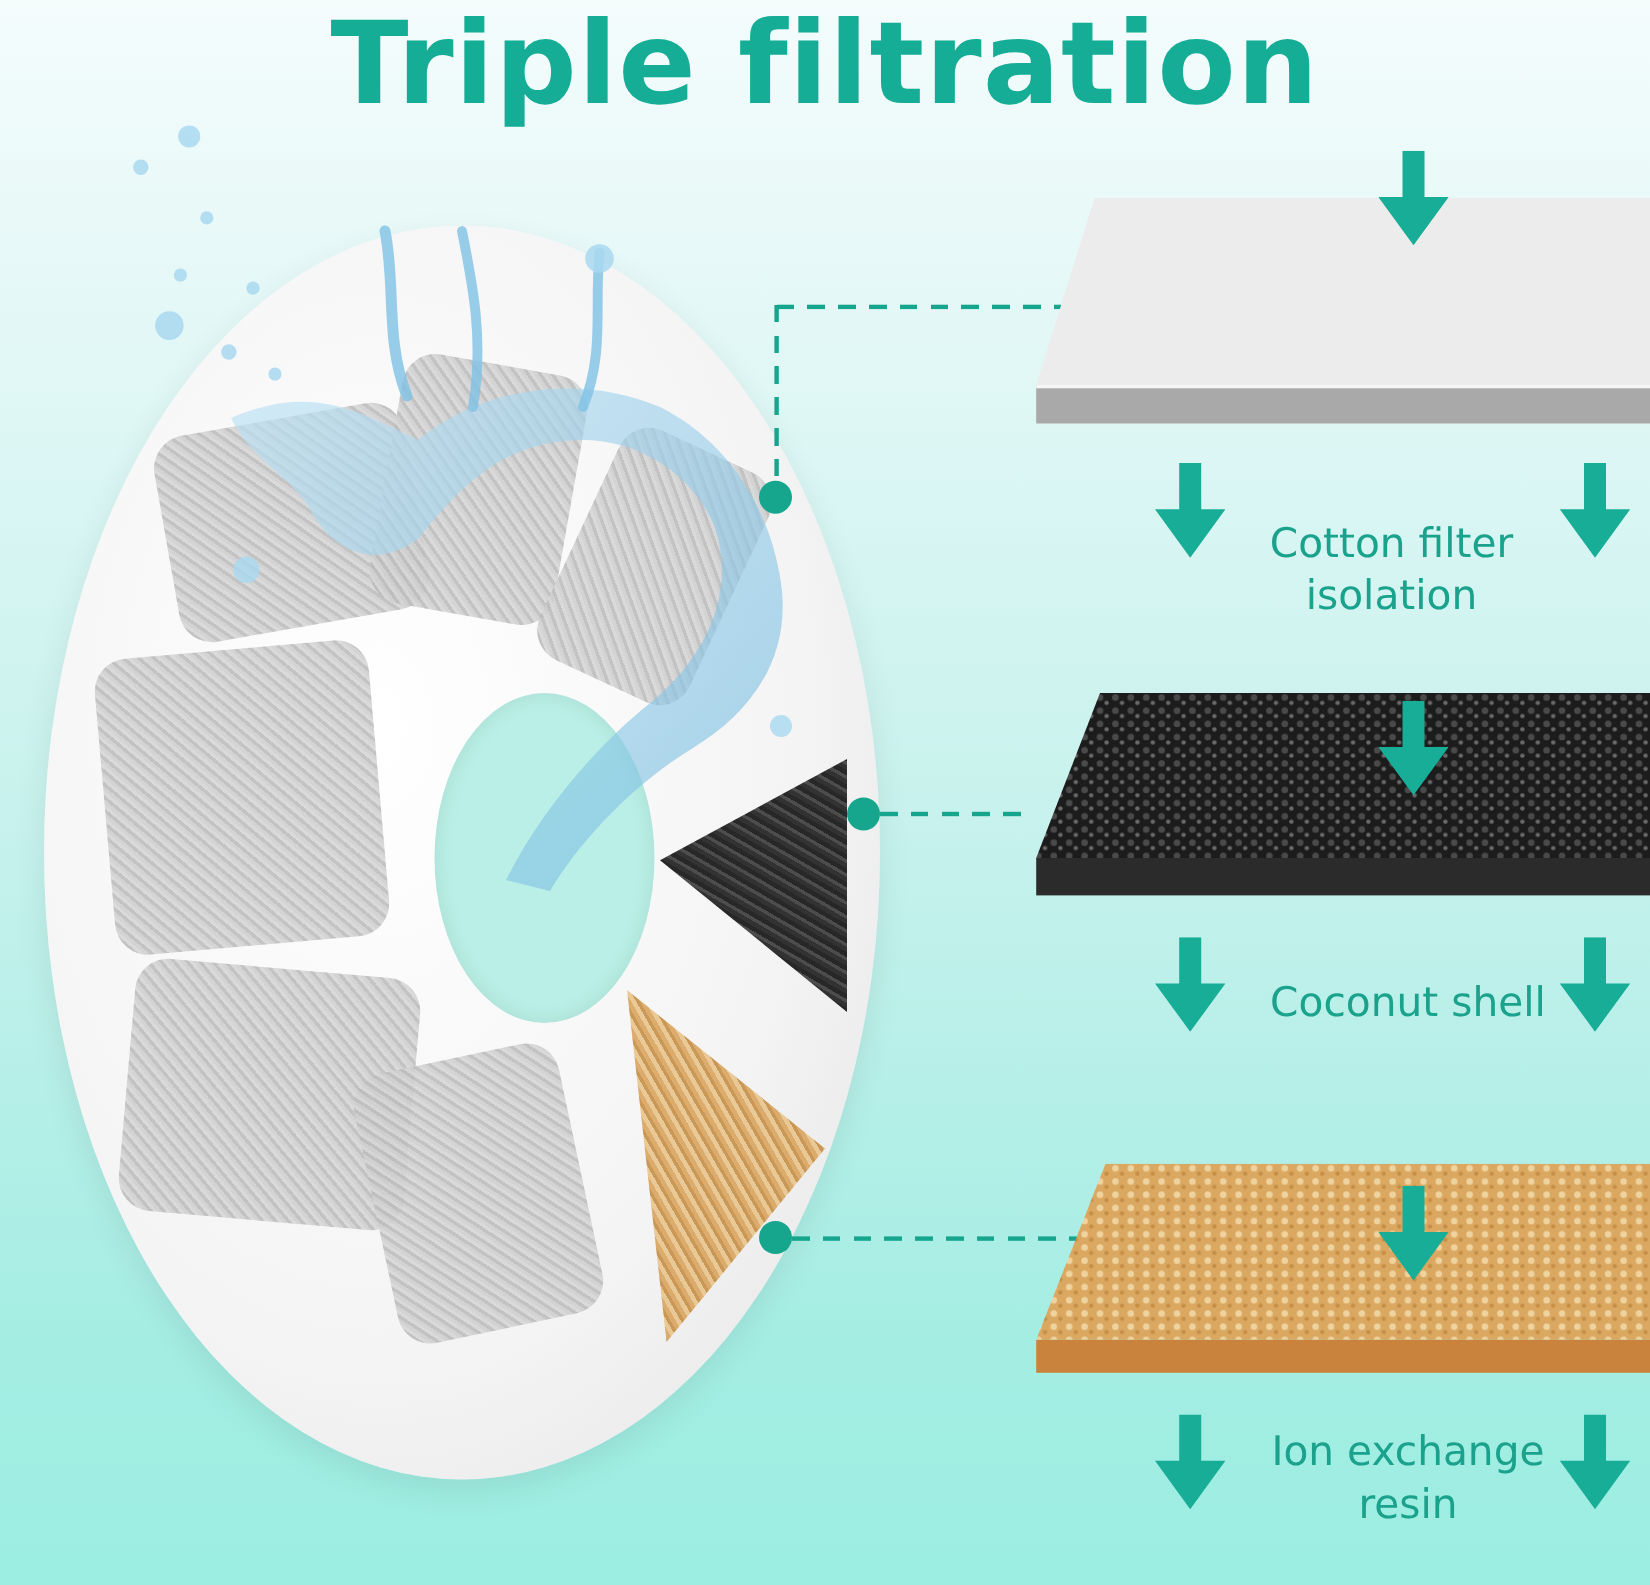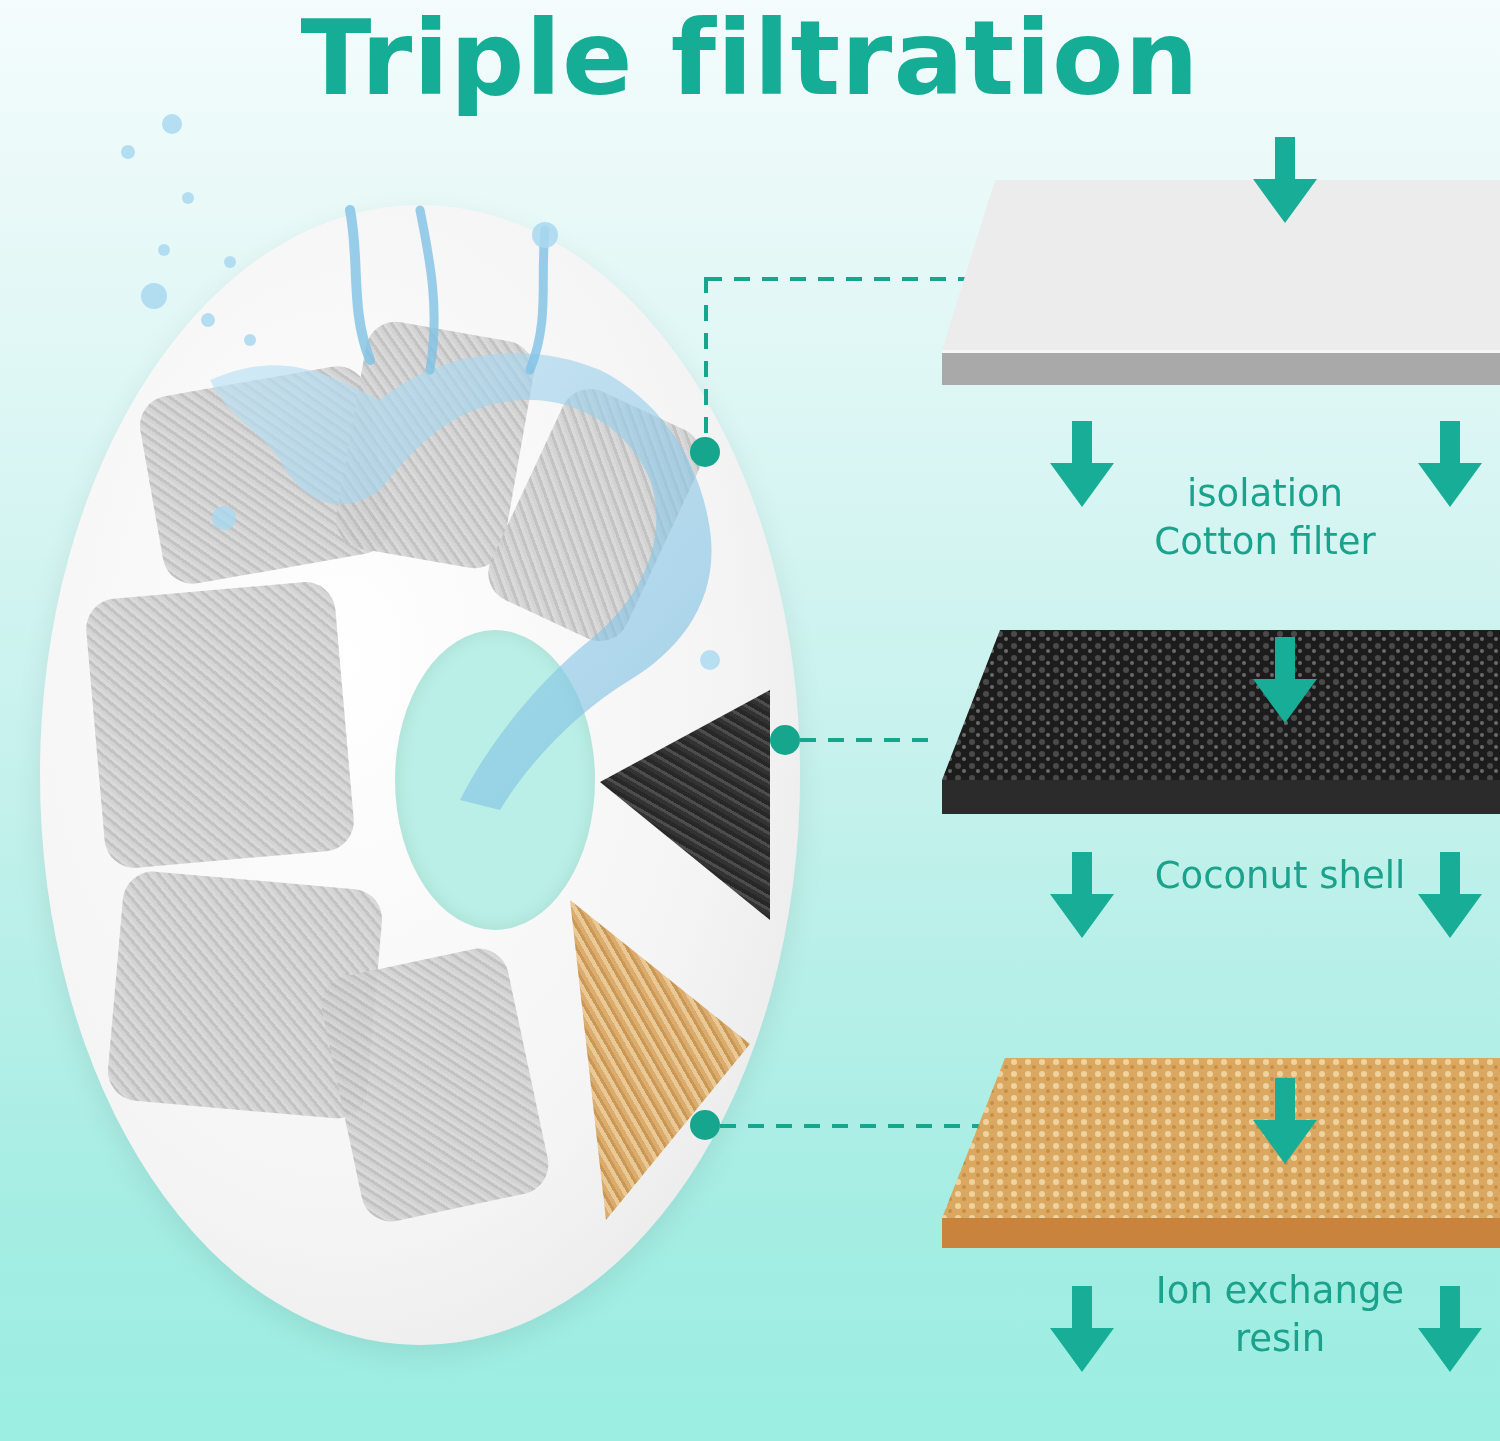--- a/index.html
+++ b/index.html
@@ -141,22 +141,22 @@
   </svg>
 
 <svg class="arrow" style="left:1050px;top:1286px;" viewBox="0 0 64 86">
     <polygon points="22,0 42,0 42,42 64,42 32,86 0,42 22,42" fill="#17ad96"></polygon>
   </svg>
 <svg class="arrow" style="left:1418px;top:1286px;" viewBox="0 0 64 86">
     <polygon points="22,0 42,0 42,42 64,42 32,86 0,42 22,42" fill="#17ad96"></polygon>
   </svg>
 
 <div class="label" style="left:1120px;top:470px;width:290px;">
+  <div>Cotton filter</div>
   <div>isolation</div>
-  <div>Cotton filter</div>
 </div>
-<div class="label" style="left:1110px;top:852px;width:340px;">
+<div class="label" style="left:1110px;top:888px;width:340px;">
   <div>Coconut shell</div>
 </div>
-<div class="label" style="left:1130px;top:1267px;width:300px;">
+<div class="label" style="left:1130px;top:1296px;width:300px;">
   <div>Ion exchange</div>
   <div>resin</div>
 </div>
 
 </body></html>

